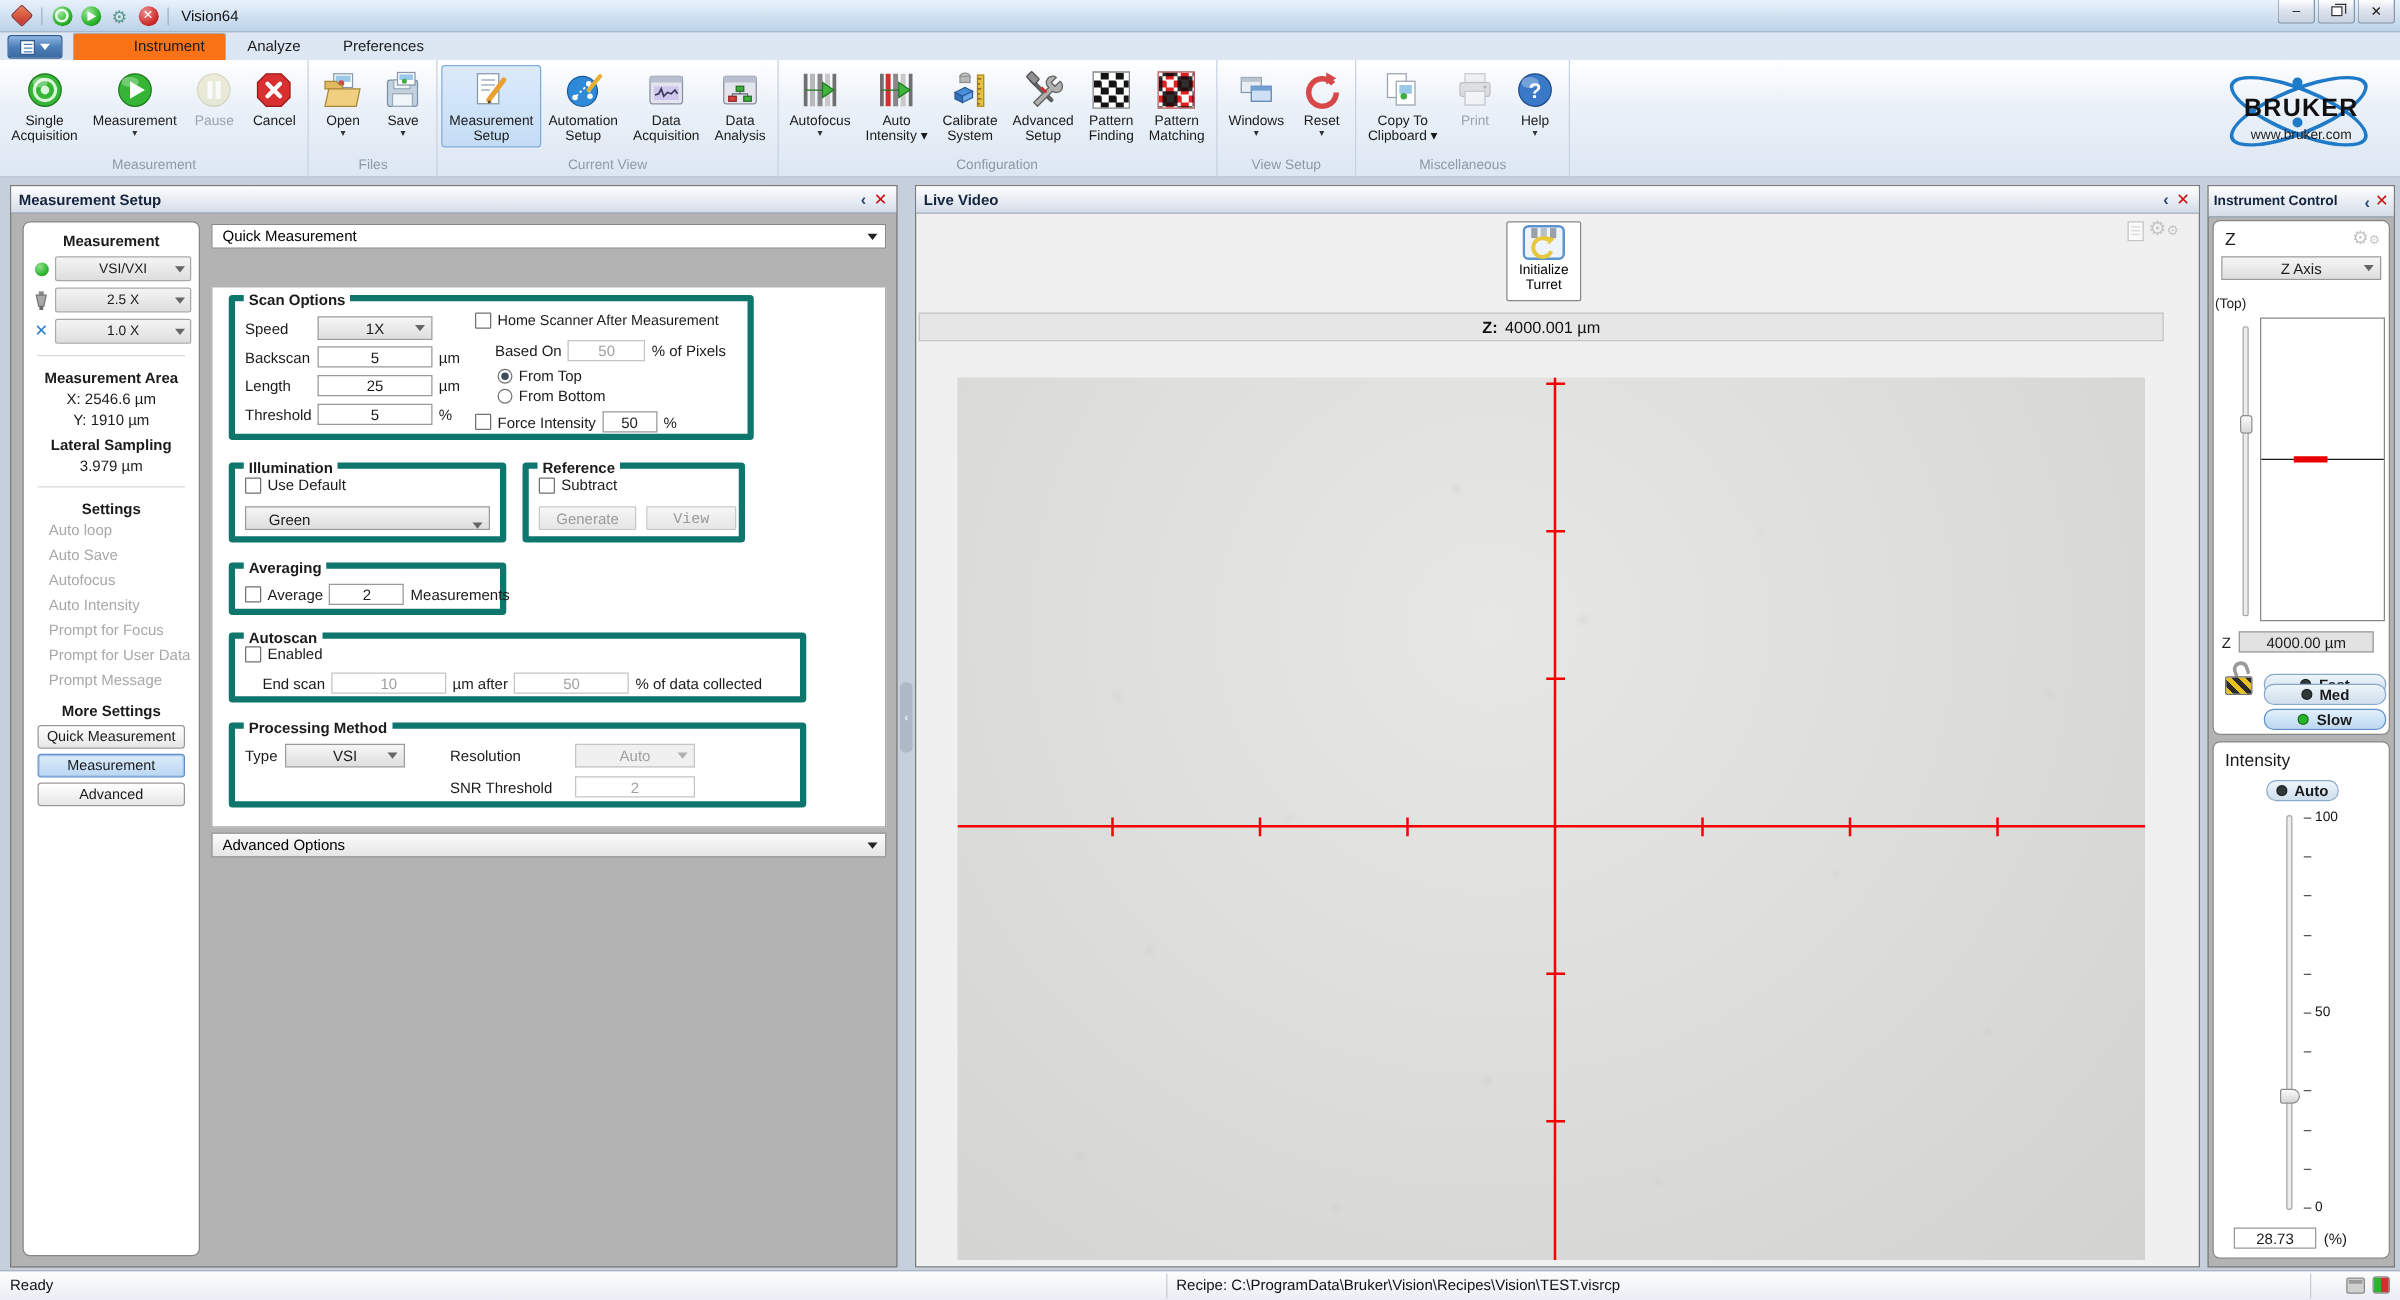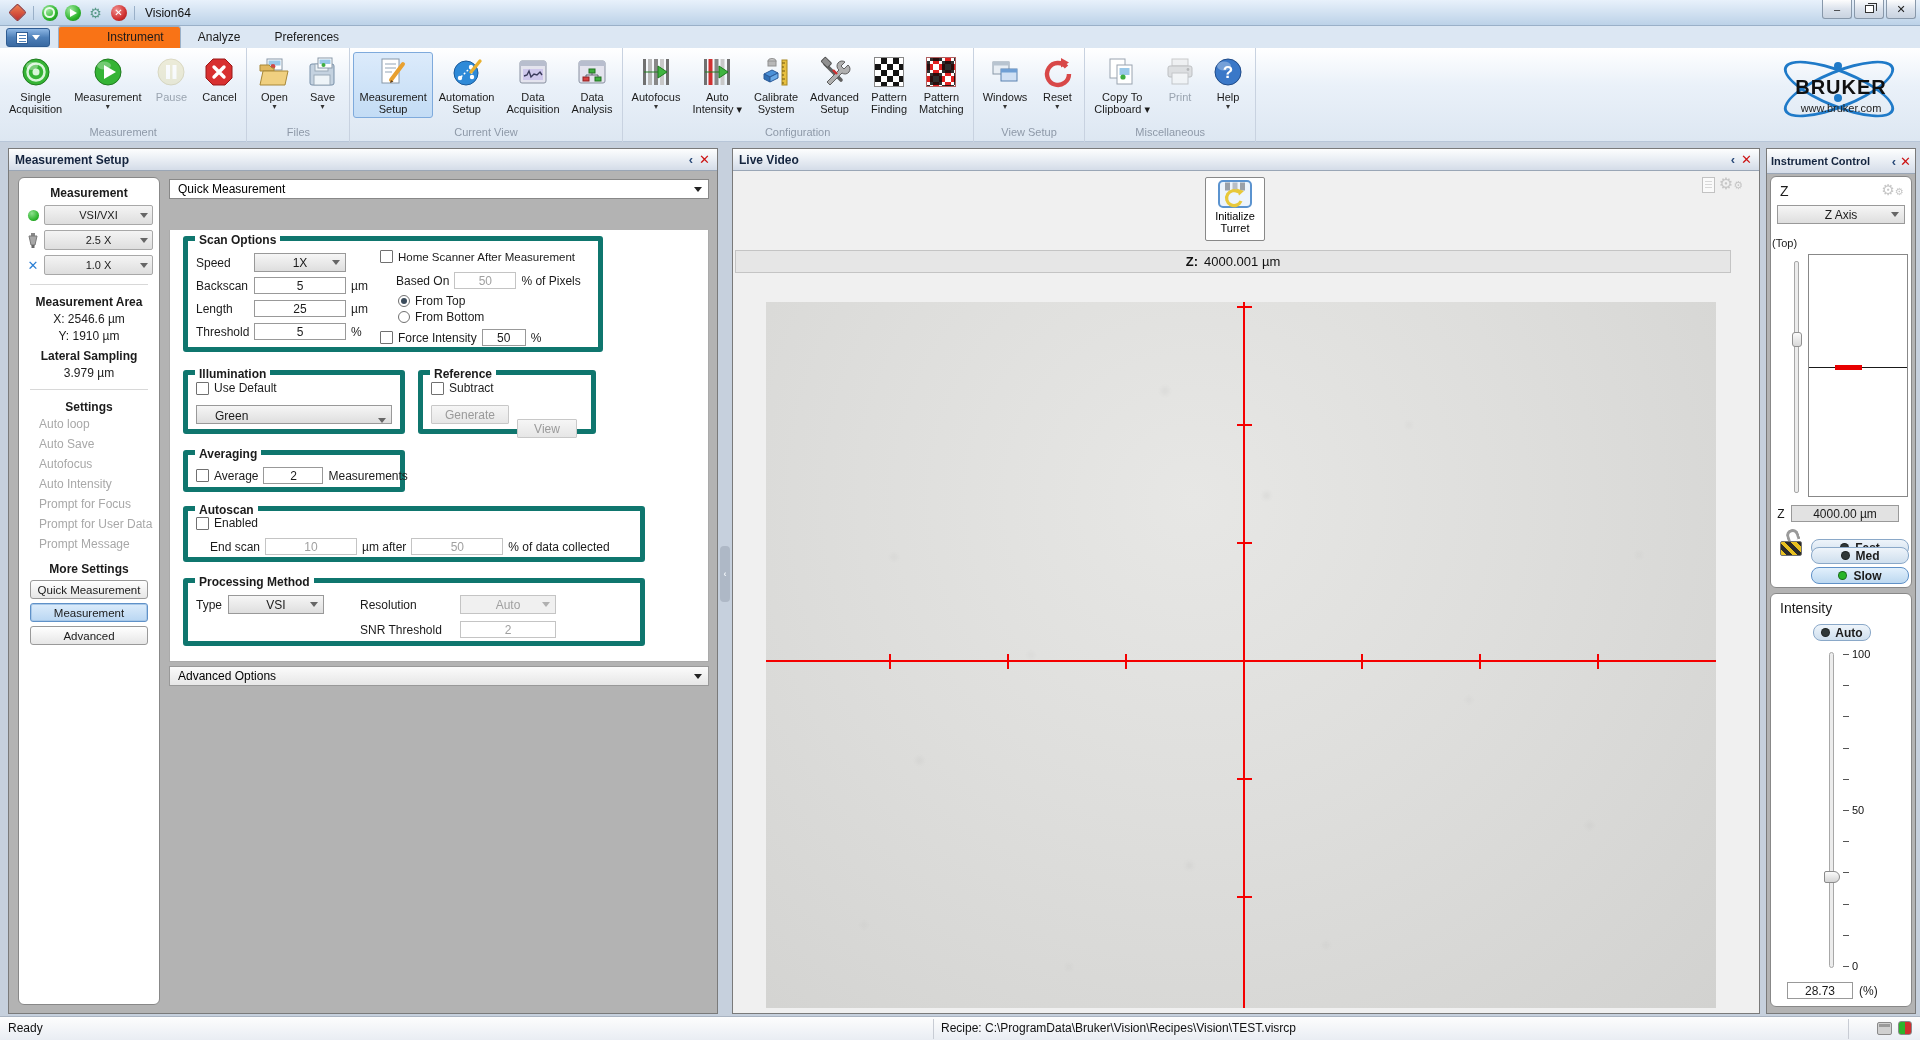--- a/index.html
+++ b/index.html
@@ -696,21 +696,21 @@
             </div>
         </div>
 
         <div class="gbox" style="left:248px;top:140px;width:178px;height:64px;">
           <span class="legend">Reference</span>
           <div class="frow" style="left:8px;top:6px;gap:5px;">
               <span class="cb"></span>
             <span>Subtract</span>
             </div>
           <div class="dbtn" style="position:absolute;left:8px;top:30px;width:78px;">Generate</div>
-          <div class="dbtn" style="position:absolute;left:94px;top:44px;width:60px;">View</div>
+          <div class="dbtn" style="position:absolute;left:94px;top:30px;width:72px;font-family:Liberation Mono, monospace;">View</div>
         </div>
 
         <div class="gbox" style="left:13px;top:220px;width:222px;height:42px;">
           <span class="legend">Averaging</span>
           <div class="frow" style="left:8px;top:12px;gap:5px;">
               <span class="cb"></span>
             <span>Average</span>
             <div class="inp" style="width:60px;">2</div>
             <span>Measurements</span>
             </div>

